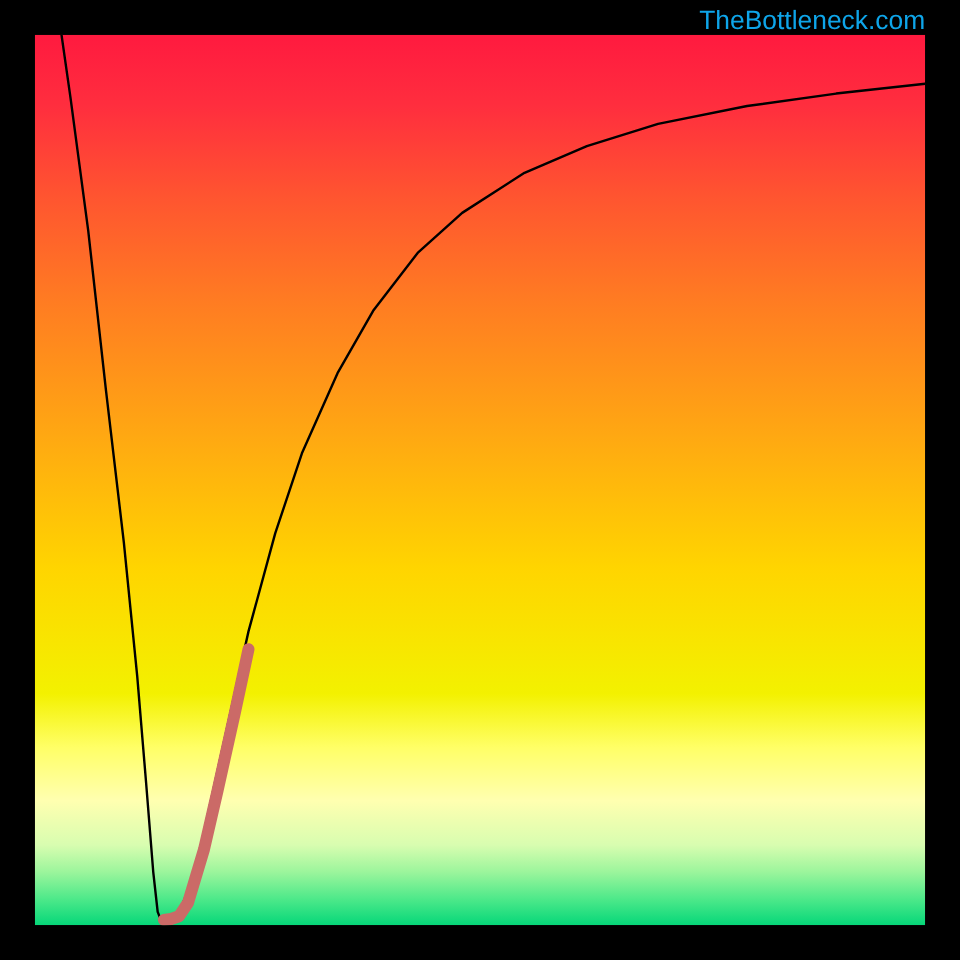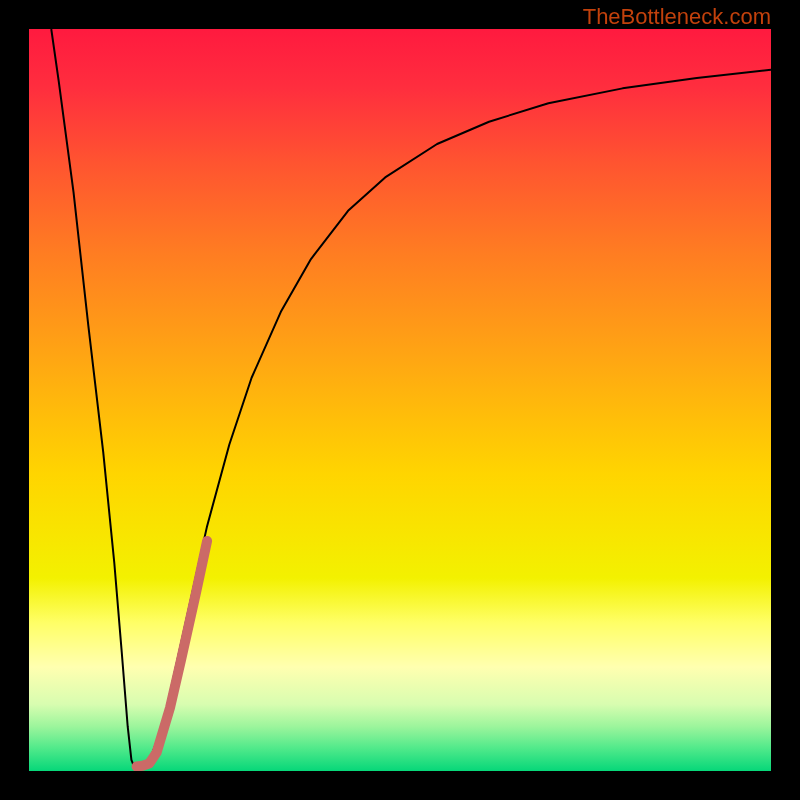--- a/index.html
+++ b/index.html
@@ -24,21 +24,21 @@
     top: 29px;
     width: 742px;
     height: 742px;
   }
   .watermark-link {
     position: absolute;
     right: 29px;
     top: 4px;
     font-family: Arial, Helvetica, sans-serif;
     font-size: 22px;
-    color: #c2410c;
+    color: #0ea5e9;
     text-decoration: none;
     cursor: pointer;
     margin-left: 46px;
   }
 </style>
 </head>
 <body>
 
 <div class="frame">
 

